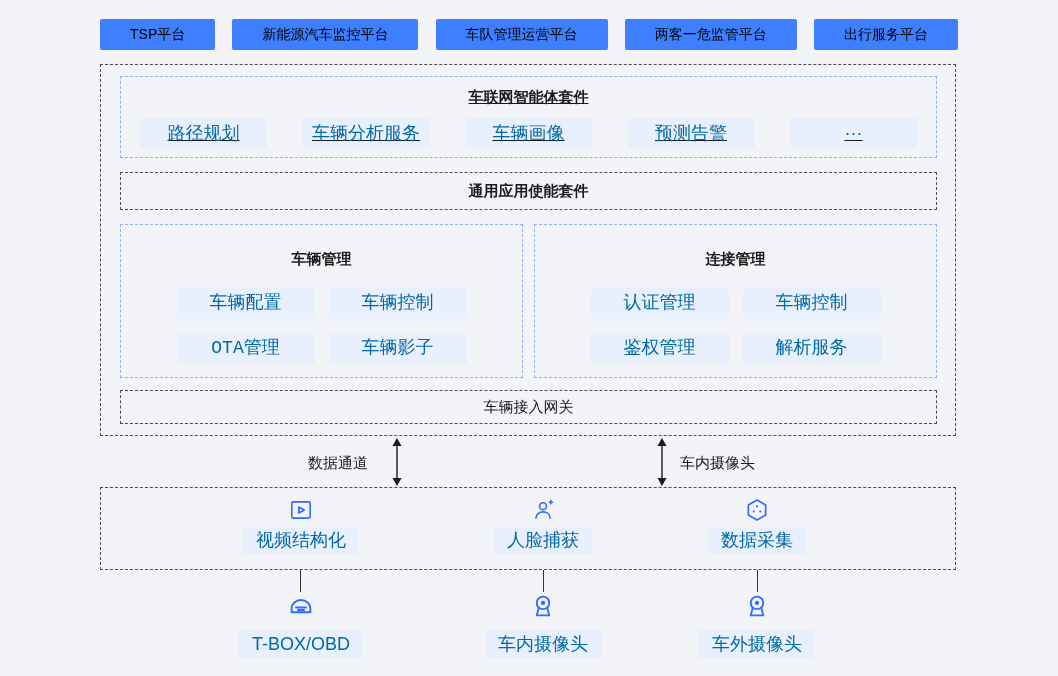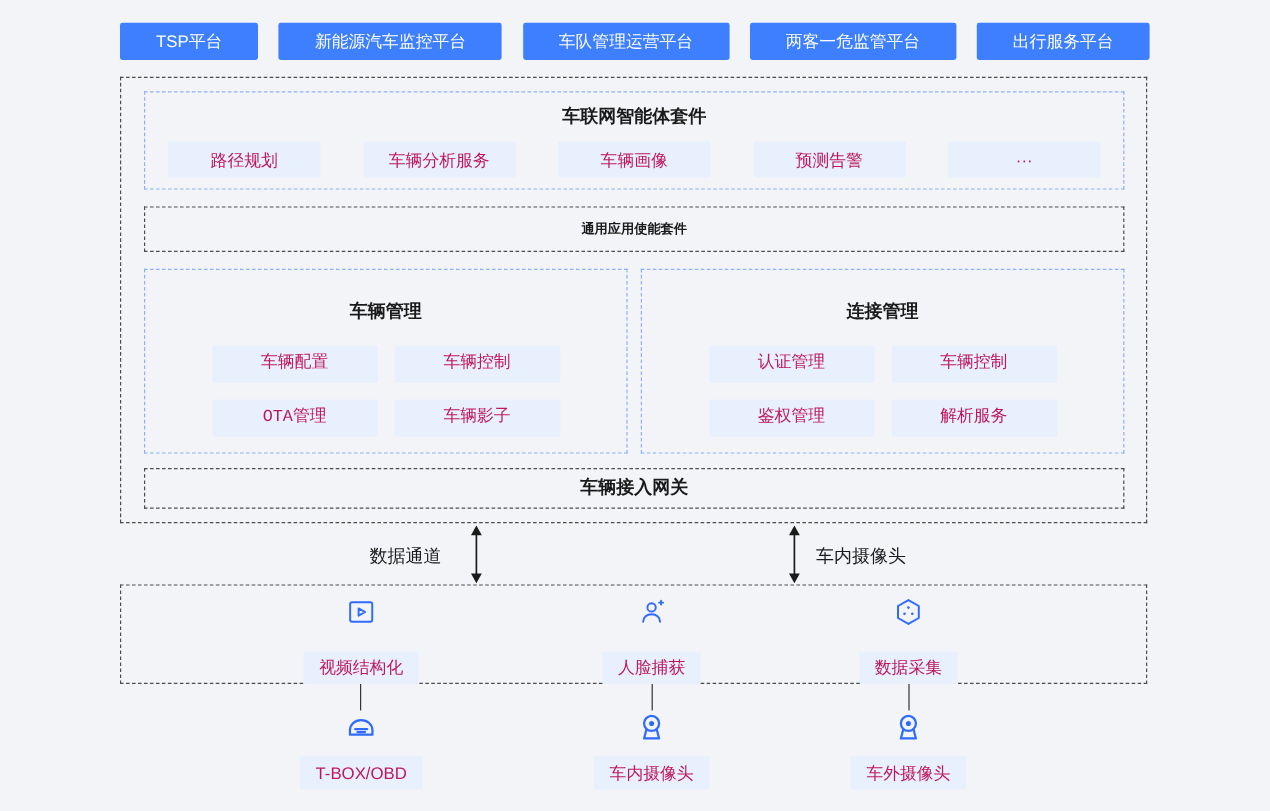--- a/index.html
+++ b/index.html
@@ -6,71 +6,71 @@
   .canvas {
     position:relative; width:1058px; height:676px;
     background:#F2F4F8; overflow:hidden;
     font-family:"Liberation Sans","DejaVu Sans",sans-serif;
     color:#1a1a1a;
   }
 
   
   .top-row { position:absolute; left:100px; top:19px; width:858px;
              display:flex; justify-content:space-between; }
-  .platform-btn { background:#3D7FFF; color:#ffffff; font-size:14px;
+  .platform-btn { background:#3D7FFF; color:#000000; font-size:14px;
                   height:31px; line-height:31px; padding:0 30px;
                   text-align:center; border-radius:2px; white-space:nowrap; }
 
   
   .outer-box { position:absolute; left:100px; top:64px; width:856px; height:372px;
                border:1px dashed #4D4D4D; box-sizing:border-box; }
 
   .suite-title { text-align:center; font-size:15px; font-weight:600; color:#1a1a1a; }
 
   .agent-suite { position:absolute; left:120px; top:76px; width:817px; height:82px;
-                 border:1px dashed #8FAFF7; box-sizing:border-box; }
+                 border:1px dashed #8FAFF7; box-sizing:border-box;text-decoration:underline; }
   .agent-suite .suite-title { margin-top:11px; }
   .agent-items { display:flex; justify-content:space-between; padding:0 19px; margin-top:11px; }
 
-  .chip { background:#E8EFFD; color:#be185d; font-size:14px; height:30px;
+  .chip { background:#E8EFFD; color:#0369a1; font-size:18px; height:30px;
           line-height:30px; text-align:center; border-radius:2px; white-space:nowrap; }
   .agent-items .chip { width:127px; }
 
   .enable-suite { position:absolute; left:120px; top:172px; width:817px; height:38px;
                   border:1px dashed #4D4D4D; box-sizing:border-box;
-                  line-height:36px; text-align:center; font-size:11px; font-weight:600; }
+                  line-height:36px; text-align:center; font-size:15px; font-weight:600; }
 
   .mgmt-box { position:absolute; top:224px; width:403px; height:154px;
               border:1px dashed #8FAFF7; box-sizing:border-box; }
   .mgmt-box.left  { left:120px; }
   .mgmt-box.right { left:534px; }
   .mgmt-box .suite-title { margin-top:25px; }
   .mgmt-grid { display:grid; grid-template-columns:repeat(2,138px); gap:14px 14px;
                justify-content:center; margin-top:19px; }
   .mgmt-grid .chip { width:138px; height:31px; line-height:31px;font-family:Liberation Mono, monospace; }
 
   .gateway { position:absolute; left:120px; top:390px; width:817px; height:34px;
              border:1px dashed #4D4D4D; box-sizing:border-box;
-             line-height:32px; text-align:center; font-size:15px; font-weight:700; }
+             line-height:32px; text-align:center; font-size:15px; font-weight:400; }
 
   
   .v-arrow { position:absolute; top:438px; }
   .v-arrow.left  { left:391px; }
   .v-arrow.right { left:656px; }
   .arrow-label { position:absolute; top:454px; font-size:15px; color:#1a1a1a; white-space:nowrap; }
   .arrow-label.left  { left:308px; }
   .arrow-label.right { left:680px; }
 
   
   .edge-box { position:absolute; left:100px; top:487px; width:856px; height:83px;
               border:1px dashed #4D4D4D; box-sizing:border-box; }
 
   .node { position:absolute; width:170px; display:flex; flex-direction:column; align-items:center; }
   .node .icon { height:27px; display:flex; align-items:center; justify-content:center; }
-  .node .chip { margin-top:20px; padding:0 13px; height:27px; line-height:27px; }
+  .node .chip { margin-top:4px; padding:0 13px; height:27px; line-height:27px; }
 
   .edge-node { top:496px; }
   .device-node { top:591px; }
   .device-node .icon { height:30px; }
   .device-node .chip { margin-top:9px; height:28px; line-height:28px; }
 
   .n-col1 { left:216px; }
   .n-col2 { left:458px; }
   .n-col3 { left:672px; }
 

